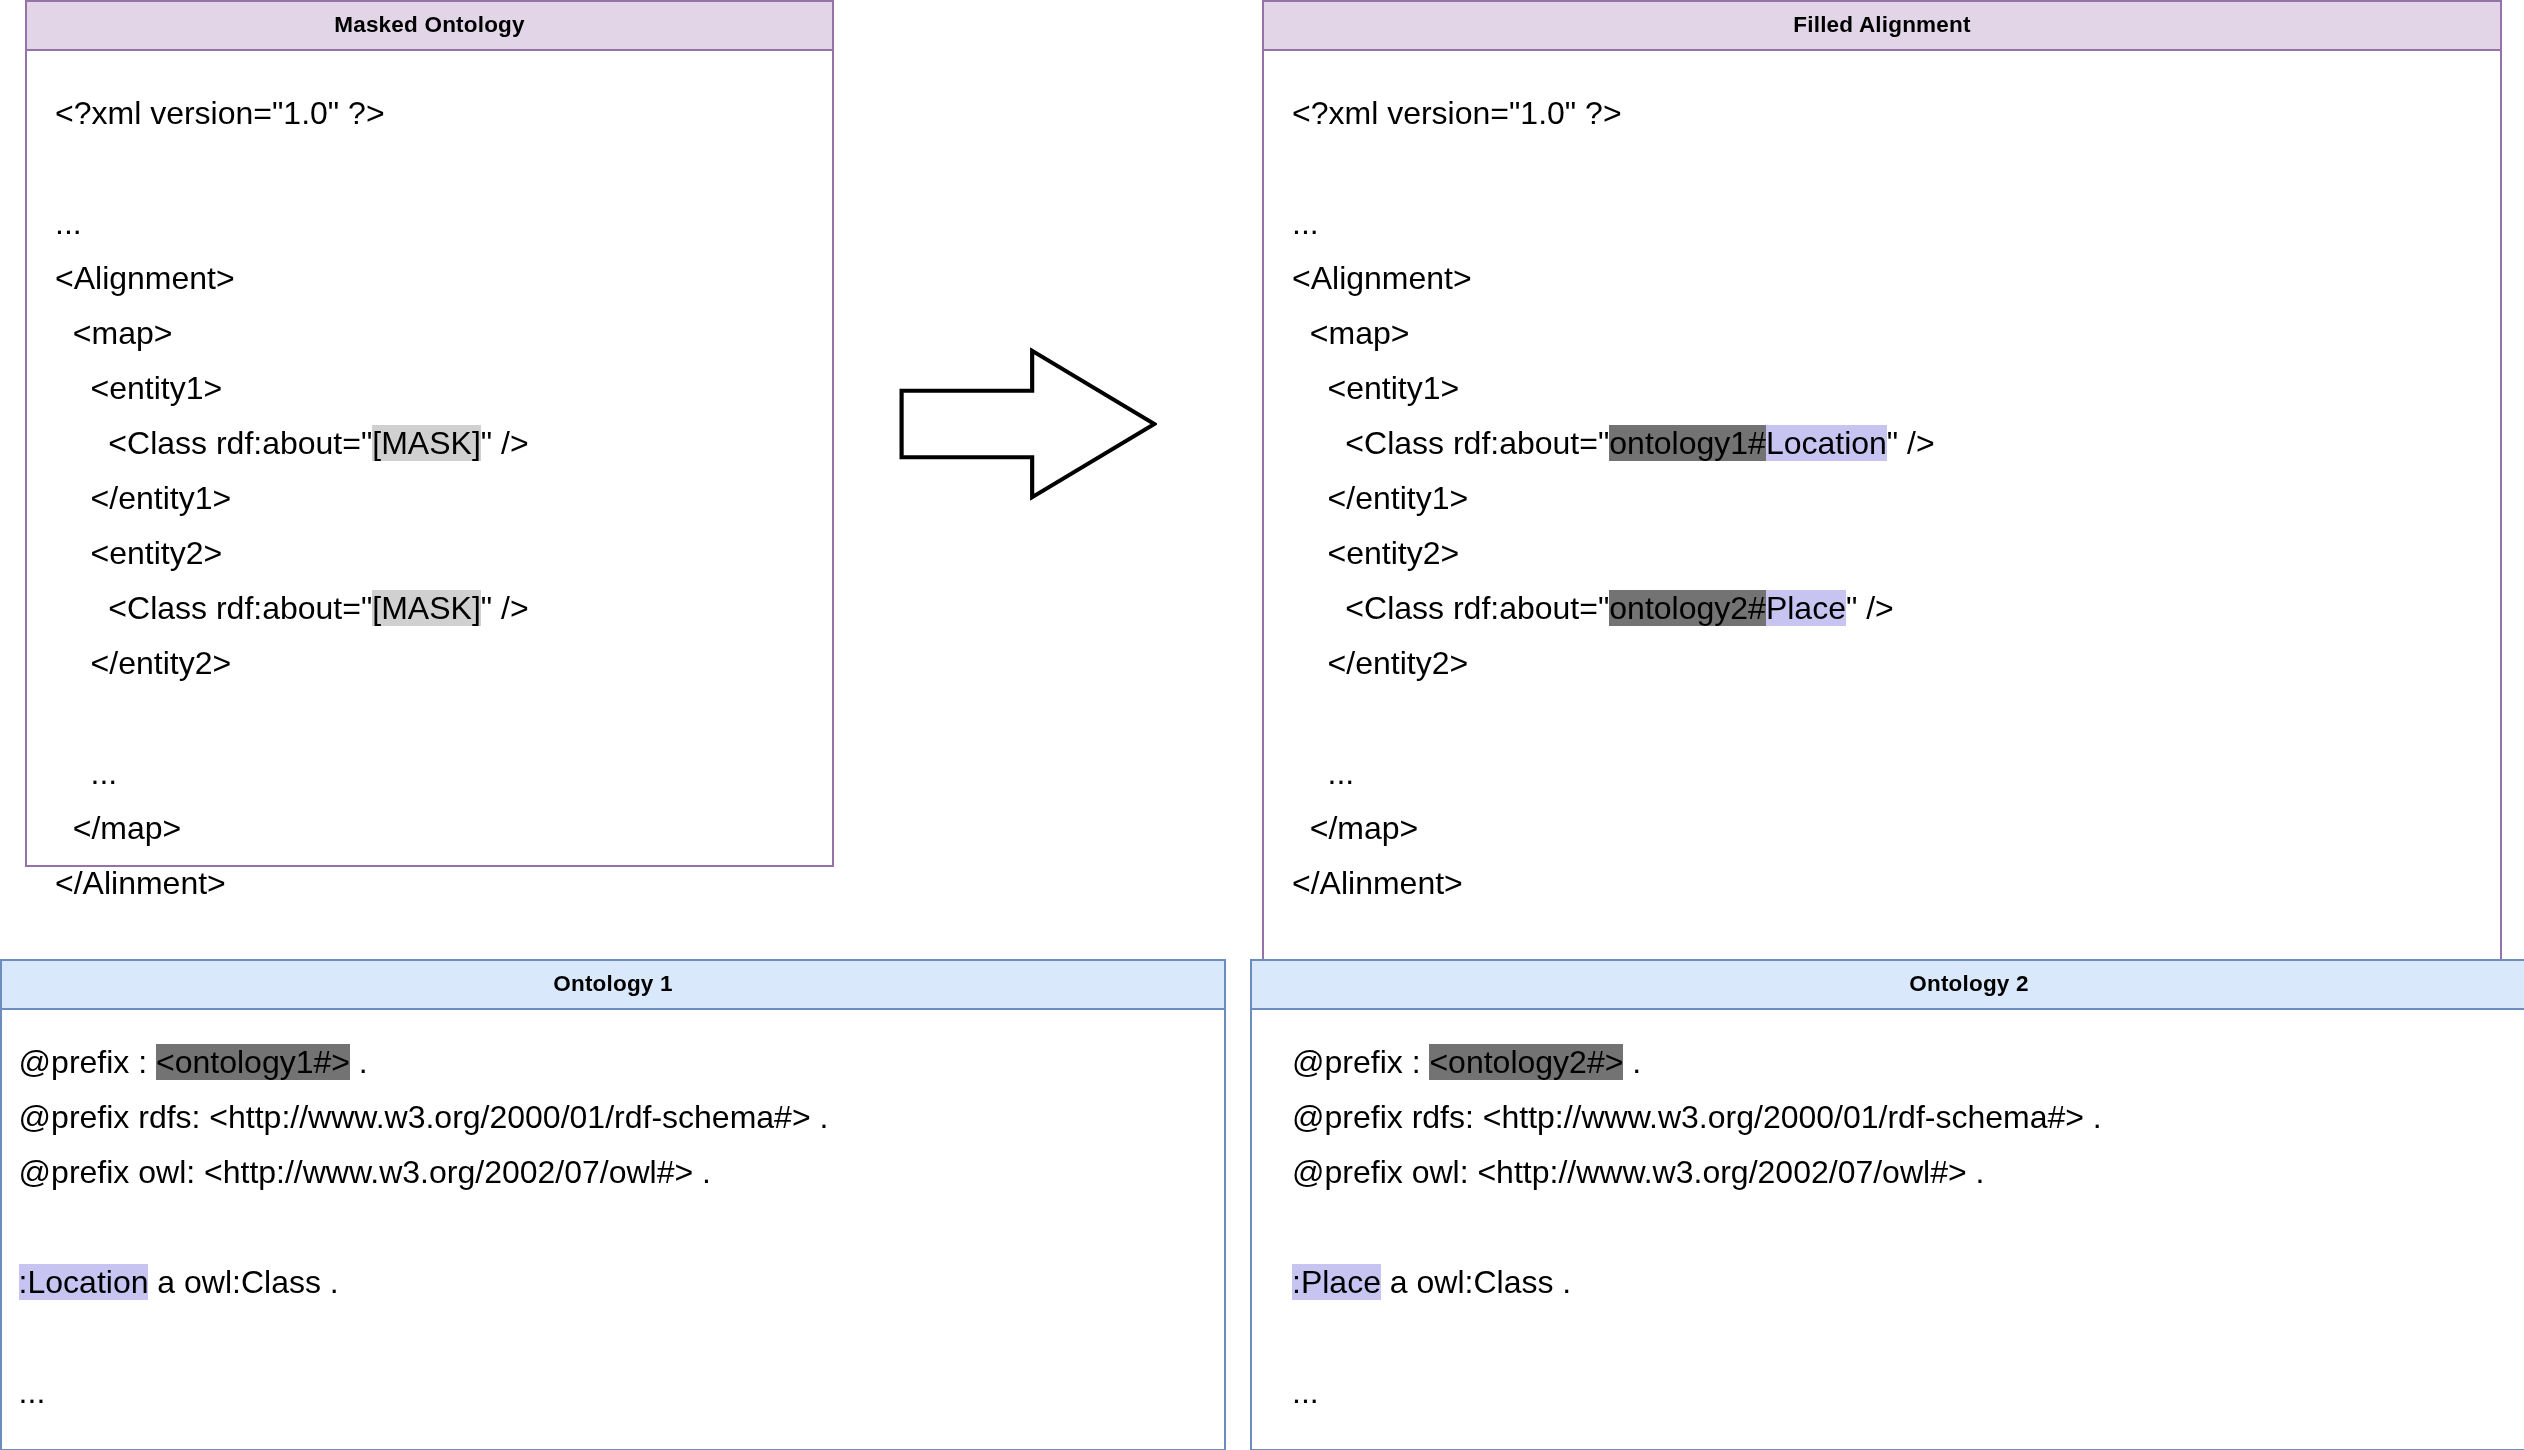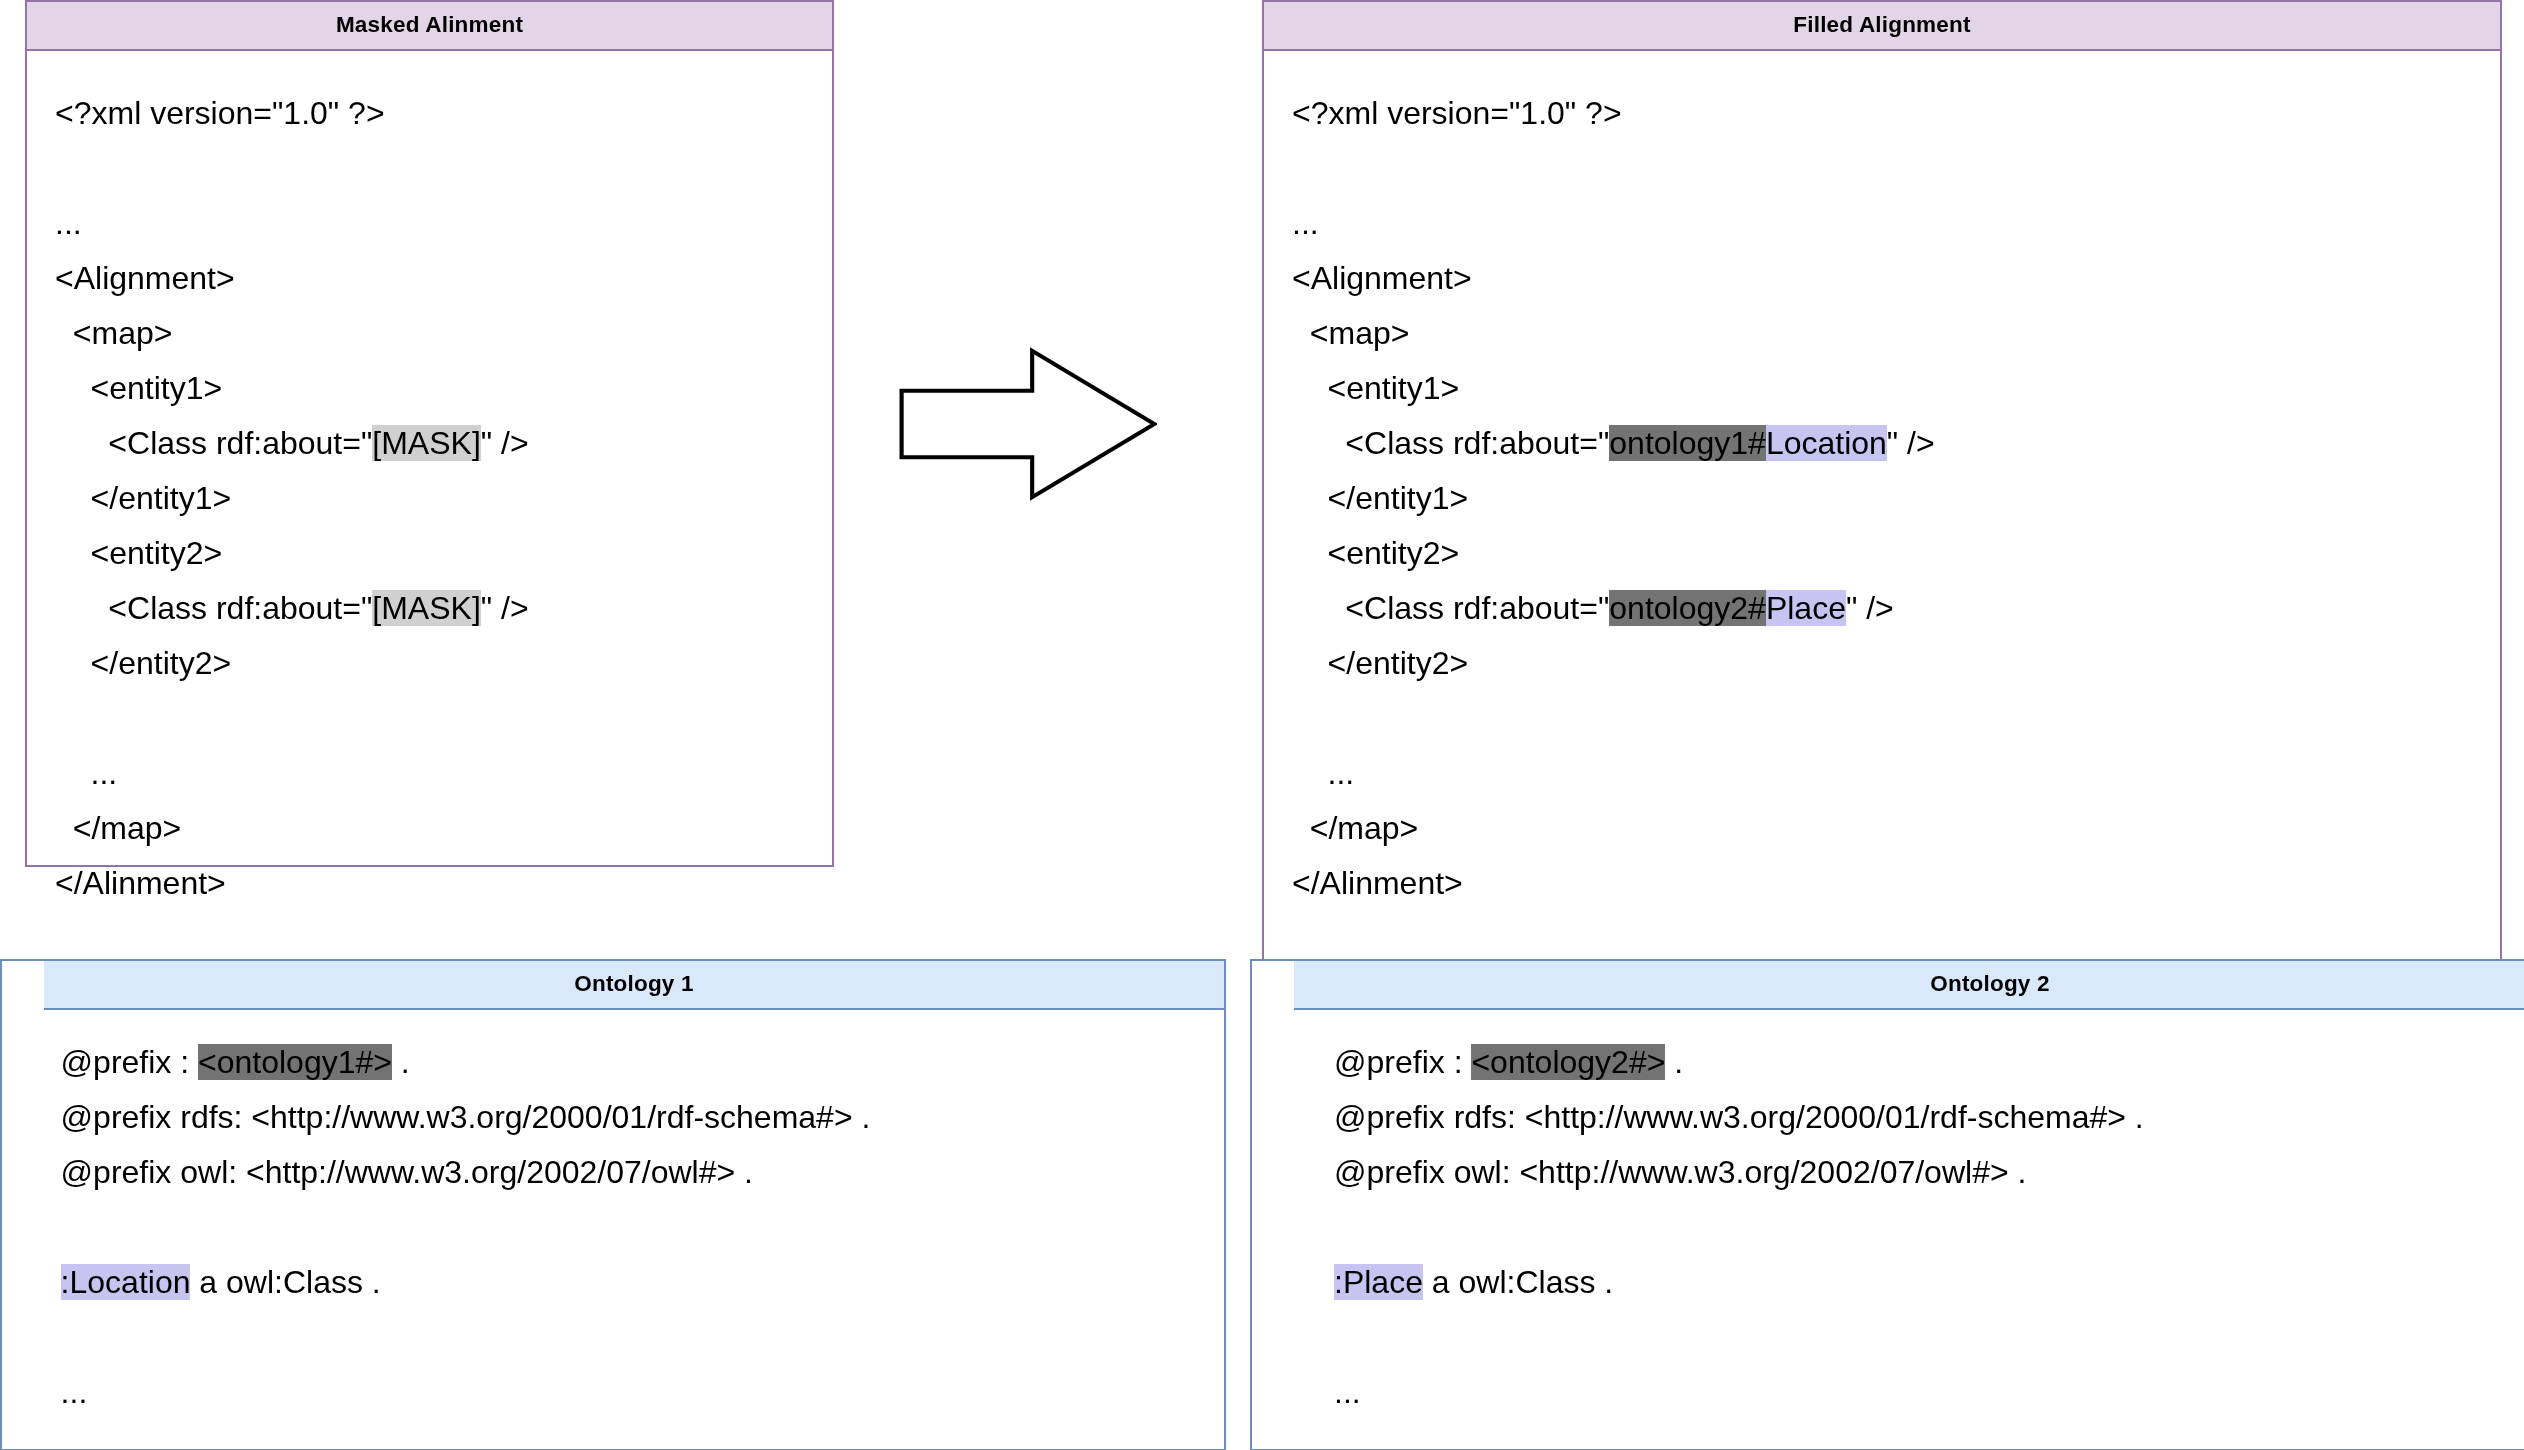--- a/index.html
+++ b/index.html
@@ -14,21 +14,21 @@
     font-family: "Liberation Sans", sans-serif;
     overflow: hidden;
   }
 
   .panel {
     position: absolute;
     box-sizing: border-box;
     background: #ffffff;
   }
   .panel.purple { border: 2.5px solid #9673a6; }
-  .panel.blue   { border: 2.5px solid #6c8ebf; padding-left: 42px; }
+  .panel.blue   { border: 2.5px solid #6c8ebf; }
 
   .panel-header {
     box-sizing: border-box;
     width: 100%;
     text-align: center;
     font-weight: bold;
     font-size: 22.5px;
     line-height: 1;
     color: #000000;
     letter-spacing: 0.2px;
@@ -73,21 +73,21 @@
     top: 345px;
     width: 258px;
     height: 158px;
   }
   .arrow-wrap svg { display: block; }
 </style>
 </head>
 <body>
 
 <div class="panel purple" style="left:25px; top:0px; width:809px; height:867px;">
-  <div class="panel-header">Masked Alinment</div>
+  <div class="panel-header">Masked Ontology</div>
   <div class="panel-body code code-xml"><span class="ln"><span>&lt;?xml version="1.0" ?&gt;</span></span><span class="ln"><span></span></span><span class="ln"><span>...</span></span><span class="ln"><span>&lt;Alignment&gt;</span></span><span class="ln"><span>  </span><span>&lt;map&gt;</span></span><span class="ln"><span>    </span><span>&lt;entity1&gt;</span></span><span class="ln"><span>      </span><span>&lt;Class rdf:about="</span><span class="hl-gray">[MASK]</span><span>" /&gt;</span></span><span class="ln"><span>    </span><span>&lt;/entity1&gt;</span></span><span class="ln"><span>    </span><span>&lt;entity2&gt;</span></span><span class="ln"><span>      </span><span>&lt;Class rdf:about="</span><span class="hl-gray">[MASK]</span><span>" /&gt;</span></span><span class="ln"><span>    </span><span>&lt;/entity2&gt;</span></span><span class="ln"><span></span></span><span class="ln"><span>    </span><span>...</span></span><span class="ln"><span>  </span><span>&lt;/map&gt;</span></span><span class="ln"><span>&lt;/Alinment&gt;</span></span></div>
 </div>
 
 <div class="arrow-wrap">
   <svg width="258" height="158" viewBox="0 0 310 190" xmlns="http://www.w3.org/2000/svg">
     <polygon points="3,55 160,55 160,7 307,95 160,183 160,135 3,135" fill="#ffffff" stroke="#000000" stroke-width="5" stroke-linejoin="miter"></polygon>
   </svg>
 </div>
 
 <div class="panel purple" style="left:1262px; top:0px; width:1240px; height:1016px;">

